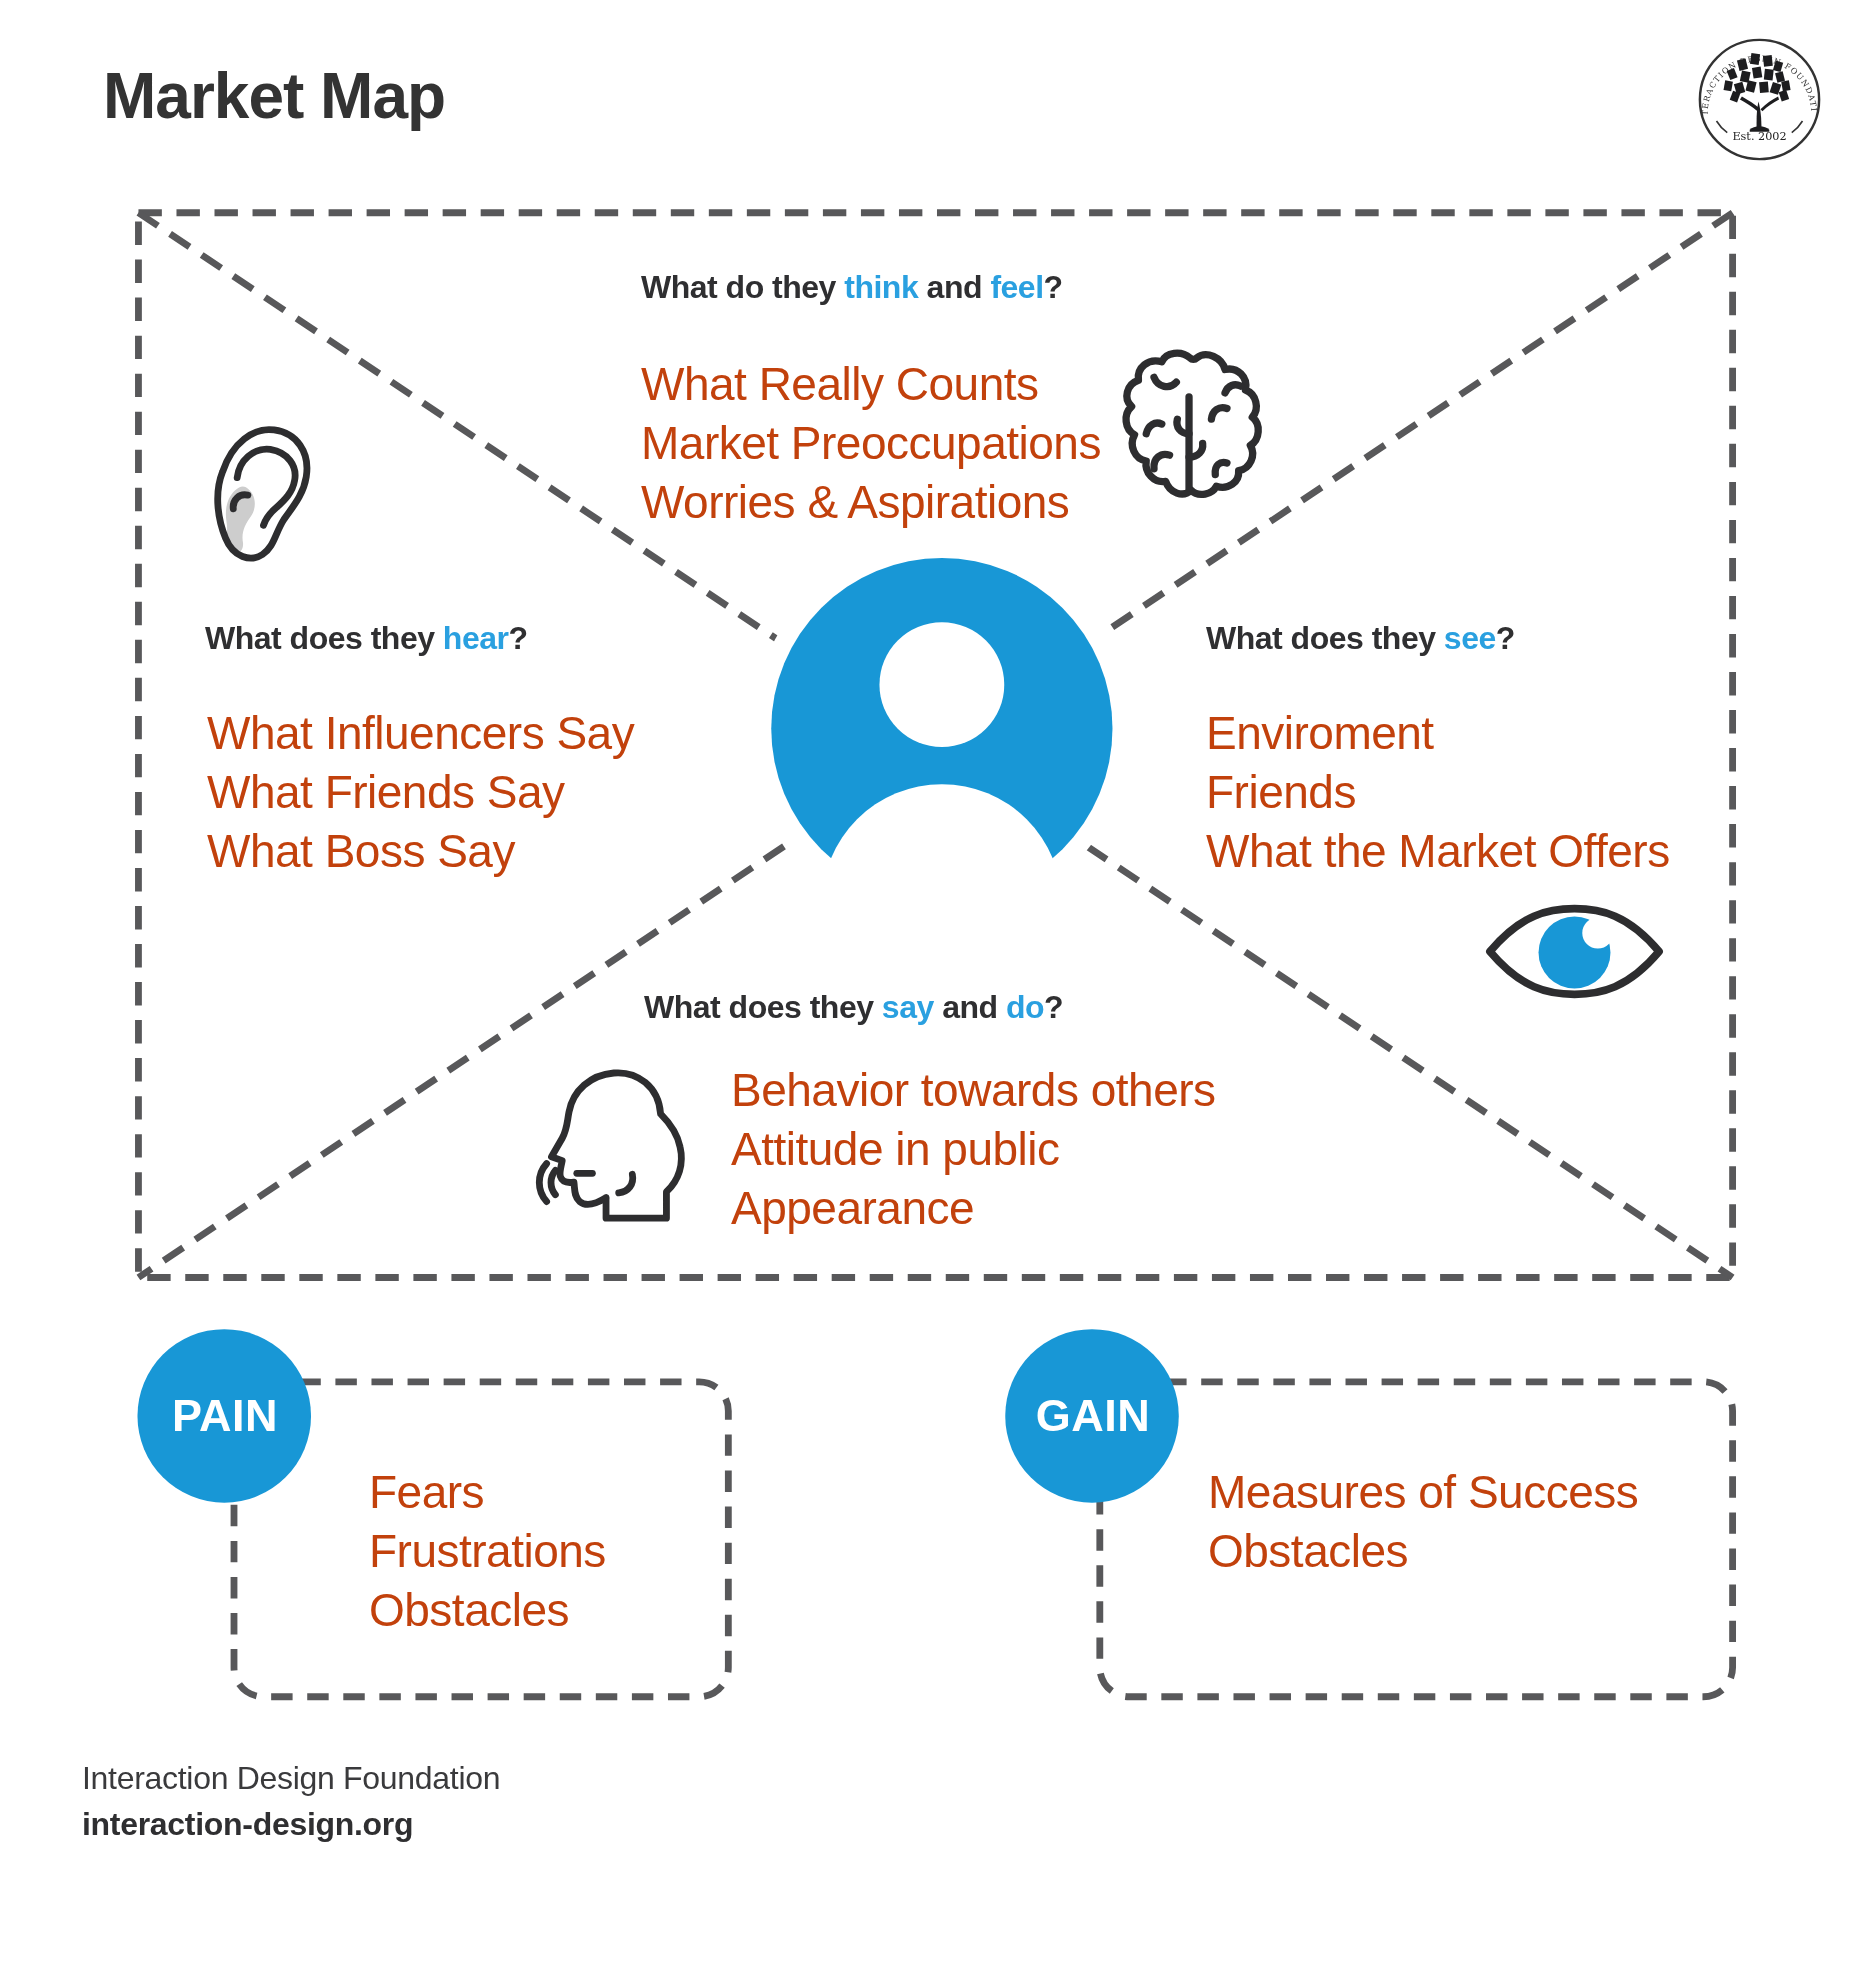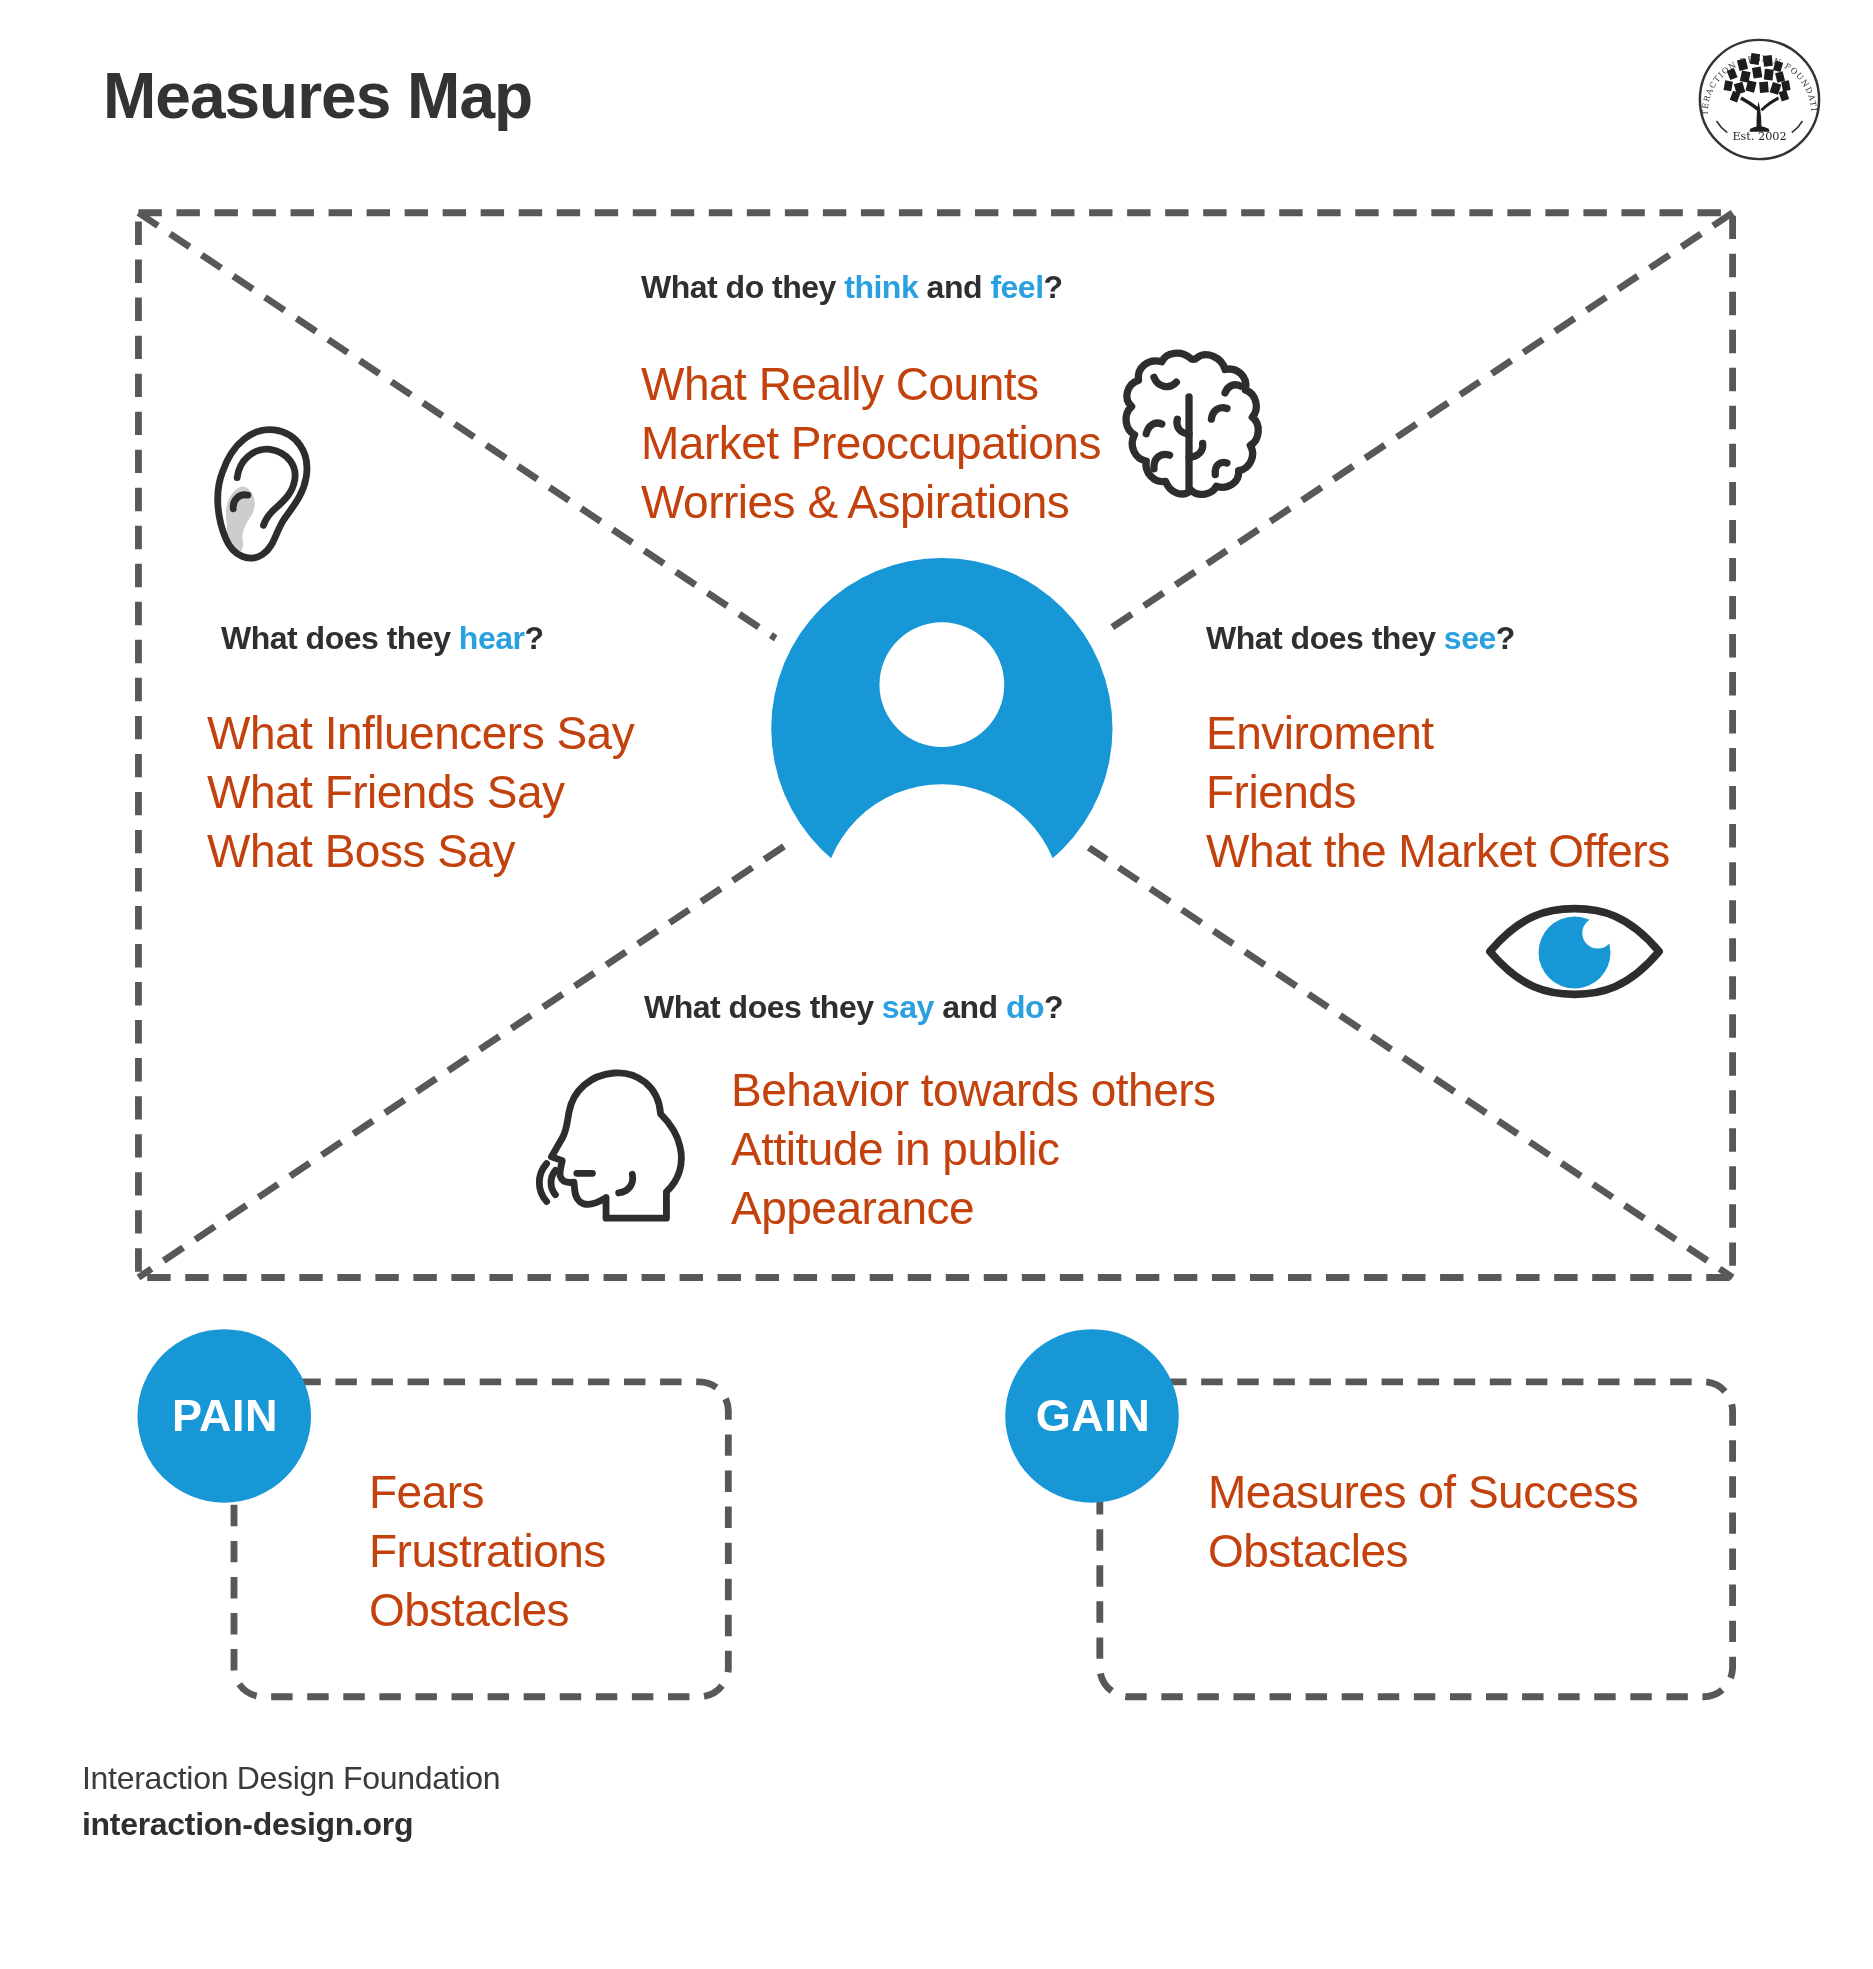--- a/index.html
+++ b/index.html
@@ -46,21 +46,21 @@
       <circle cx="966" cy="927" r="123" fill="#ffffff"></circle>
     </g>
 
     <rect x="240" y="1417" width="507" height="323" rx="30" fill="none" stroke="#58585a" stroke-width="7" stroke-dasharray="22 15"></rect>
     <rect x="1128" y="1417" width="649" height="323" rx="30" fill="none" stroke="#58585a" stroke-width="7" stroke-dasharray="22 15"></rect>
 
     <circle cx="230" cy="1452" r="89" fill="#1897d6"></circle>
     <circle cx="1120" cy="1452" r="89" fill="#1897d6"></circle>
   </svg>
 
-  <div class="abs page-title" style="left:103px;top:60px;">Measures Map</div>
+  <div class="abs page-title" style="left:103px;top:60px;">Market Map</div>
 
   <svg class="abs" style="left:1695px;top:35px;" width="129" height="129" viewBox="0 0 132 132">
     <circle cx="66" cy="66" r="61" fill="#ffffff" stroke="#333" stroke-width="2.5"></circle>
     <defs>
       <path id="arcTop" d="M 13 80 A 53 53 0 1 1 119 80" fill="none"></path>
     </defs>
     <text font-size="8.2" letter-spacing="1.1" fill="#333" font-family="'DejaVu Serif',serif">
       <textPath href="#arcTop" startOffset="50%" text-anchor="middle">INTERACTION DESIGN FOUNDATION</textPath>
     </text>
 
@@ -116,21 +116,21 @@
   </svg>
 
   <svg class="abs" style="left:207px;top:417px;" width="109" height="168" viewBox="0 0 112 172">
     <path d="M40 72 C50 78 52 92 45 102 C39 110 35 119 37 129 C38 140 28 143 23 135 C18 127 22 117 20 107 C18 94 21 82 29 75 C33 71 37 70 40 72 Z" fill="#cdcdcd"></path>
     <g fill="none" stroke="#2d2d2f" stroke-width="7" stroke-linecap="round" stroke-linejoin="round">
       <path d="M19 124 C10 102 8 76 16 56 C26 26 48 10 69 13 C92 16 106 36 102 61 C99 80 88 92 79 105 C70 119 69 133 57 141 C45 149 27 144 19 124"></path>
       <path d="M31 62 C33 44 48 31 65 33 C83 36 93 50 90 65 C88 77 80 85 71 93 C64 99 60 105 58 111"></path>
       <path d="M27 94 C26 85 33 78 42 80"></path>
     </g>
   </svg>
-  <div class="abs q-heading" style="left:221px;top:614px;text-align:center;">
+  <div class="abs q-heading" style="left:205px;top:614px;text-align:center;">
     <span>What does they </span><span class="accent">hear</span><span>?</span>
   </div>
   <div class="abs q-lines" style="left:207px;top:704px;">
     <div>What Influencers Say</div>
     <div>What Friends Say</div>
     <div>What Boss Say</div>
   </div>
 
   <div class="abs q-heading" style="left:1206px;top:614px;">
     <span>What does they </span><span class="accent">see</span><span>?</span>

